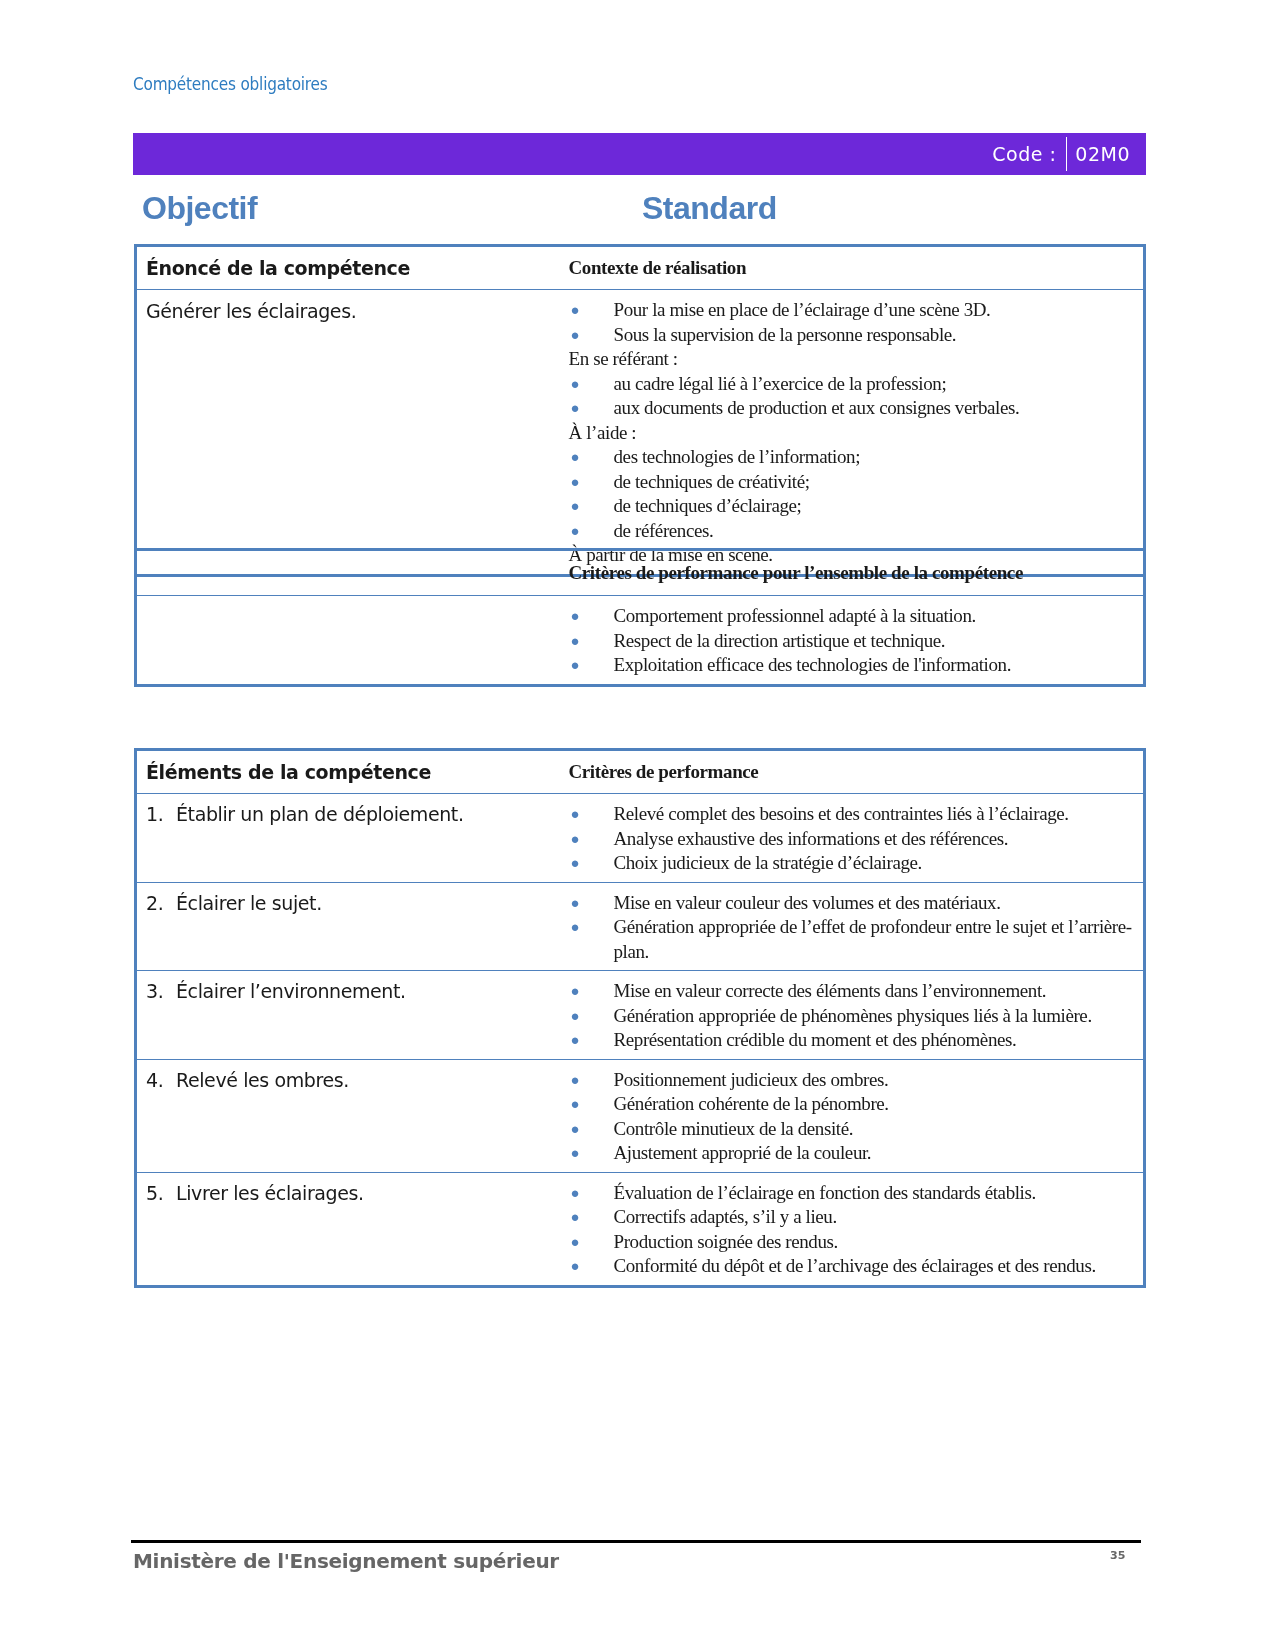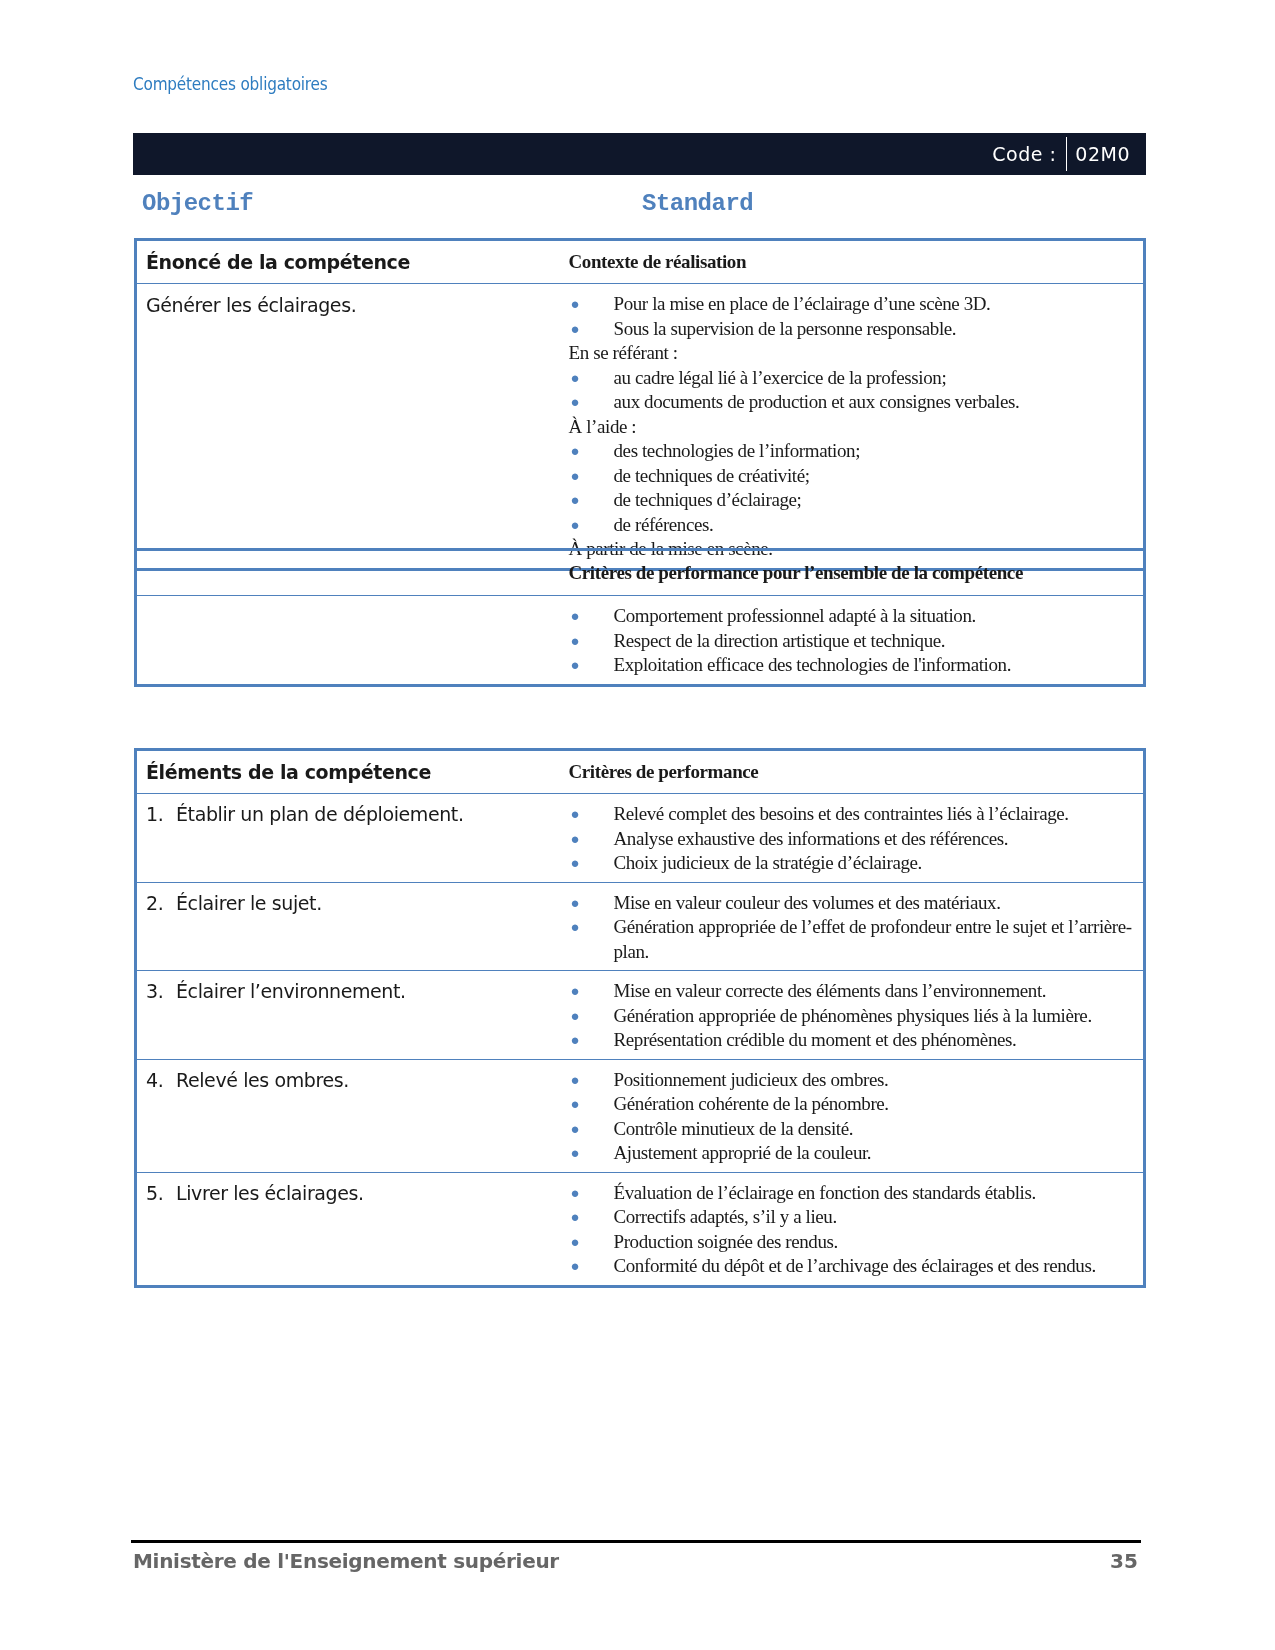--- a/index.html
+++ b/index.html
@@ -1,43 +1,43 @@
 <!DOCTYPE html>
 <html><head>
 <meta charset="utf-8">
 <style>
   * { box-sizing: border-box; margin: 0; padding: 0; }
   html, body { width: 1275px; height: 1650px; background: #ffffff; }
   body { position: relative; font-family: "DejaVu Sans Condensed", "DejaVu Sans", sans-serif; color: #1a1a1a; overflow: hidden; }
   .running-head { position: absolute; left: 133px; top: 74px; font-size: 17px; color: #2e7cc0; font-family: "DejaVu Sans", sans-serif; font-stretch: condensed; letter-spacing: -0.2px; }
-  .code-bar { position: absolute; left: 133px; top: 133px; width: 1013px; height: 42px; background: #0f172a; display: flex; justify-content: flex-end; align-items: center; padding-right: 16px; color: #ffffff; font-size: 19px; font-family: "DejaVu Sans", sans-serif; letter-spacing: 0.5px; }
+  .code-bar { position: absolute; left: 133px; top: 133px; width: 1013px; height: 42px; background: #6d28d9; display: flex; justify-content: flex-end; align-items: center; padding-right: 16px; color: #ffffff; font-size: 19px; font-family: "DejaVu Sans", sans-serif; letter-spacing: 0.5px; }
   .code-bar .sep { width: 1px; height: 34px; background: #ffffff; margin: 0 8px 0 10px; }
-  .col-head { position: absolute; top: 190px; font-size: 24px; font-weight: bold; color: #4f81bd; font-family: Liberation Mono, monospace; letter-spacing: -0.5px; }
+  .col-head { position: absolute; top: 190px; font-size: 32px; font-weight: bold; color: #4f81bd; font-family: Liberation Sans, sans-serif; letter-spacing: -0.5px; }
   .col-head.left { left: 142px; }
   .col-head.right { left: 642px; }
 
   table.box { position: absolute; left: 134px; width: 1012px; border-collapse: collapse; border: 3px solid #4f81bd; font-size: 19px; font-family: "DejaVu Sans", sans-serif; letter-spacing: -0.4px; }
   table.box td { vertical-align: top; border-top: 1px solid #4f81bd; }
   table.box td.l { width: 424px; padding: 8px 9px; }
   table.box td.r { padding: 8px 9px 6px 9px; font-family: Liberation Serif, serif; }
   table.box tr.hd td { font-weight: bold; padding-top: 10px; padding-bottom: 10px; }
   .line { line-height: 24.5px; white-space: nowrap; }
   .bul { display: flex; line-height: 24.5px; }
   .bul .dot { width: 45px; flex: none; color: #4f81bd; font-size: 15px; padding-left: 2px; }
   .bul .txt { flex: 1; }
   .num { display: flex; }
   .num .n { width: 30px; flex: none; }
 
-  #t1 { top: 238px; }
+  #t1 { top: 244px; }
   #t2 { top: 548px; }
   #t3 { top: 748px; }
 
   .footer-rule { position: absolute; left: 131px; top: 1540px; width: 1010px; height: 3px; background: #000000; }
   .footer-left { position: absolute; left: 133px; top: 1549px; font-size: 20px; font-weight: bold; color: #666666; font-family: "DejaVu Sans", sans-serif; letter-spacing: -0.3px; }
-  .footer-right { position: absolute; left: 1110px; top: 1549px; font-size: 20px; font-weight: bold; color: #666666; font-family: "DejaVu Sans", sans-serif; }
+  .footer-right { position: absolute; left: 1110px; top: 1549px; font-size: 11px; font-weight: bold; color: #666666; font-family: "DejaVu Sans", sans-serif; }
 </style>
 </head>
 <body>
 
 <div class="running-head">Compétences obligatoires</div>
 
 <div class="code-bar">
   <span>Code :</span>
   <span class="sep"></span>
   <span>02M0</span>

